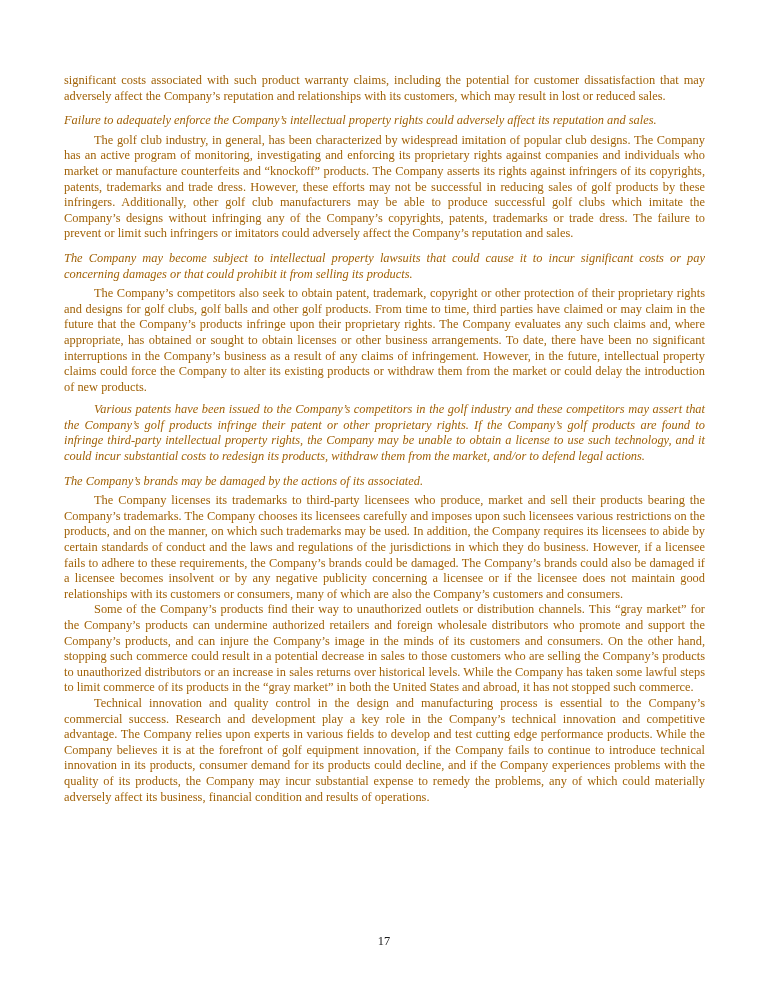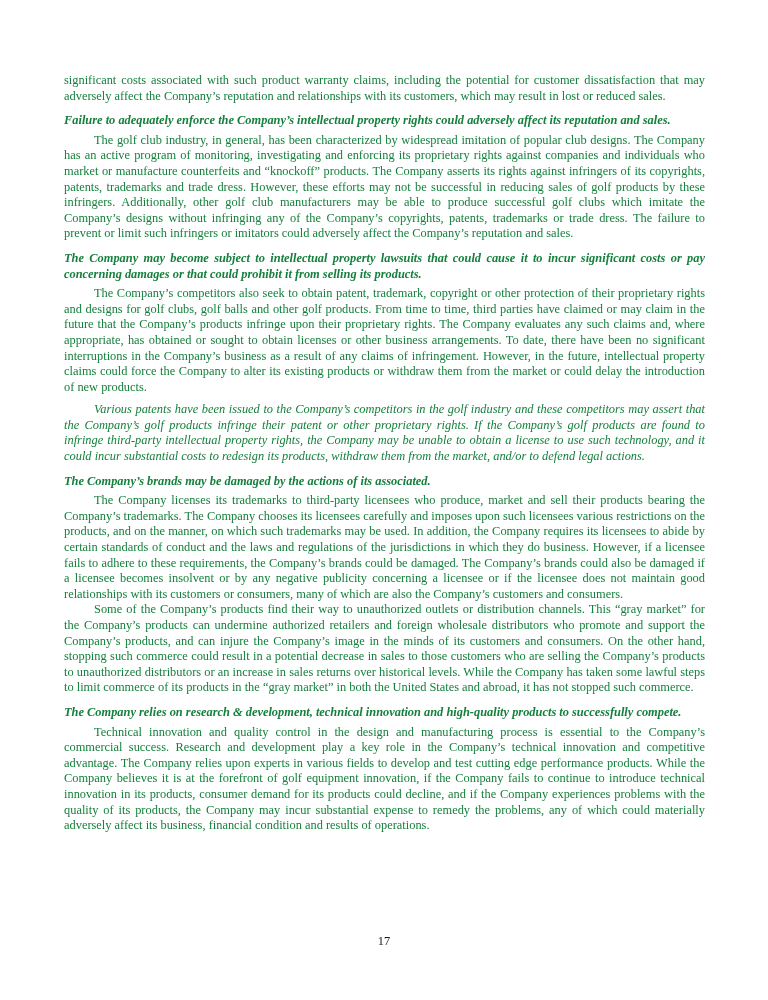--- a/index.html
+++ b/index.html
@@ -5,28 +5,28 @@
   html, body { margin: 0; padding: 0; background: #ffffff; }
   body { width: 768px; height: 1000px; position: relative; overflow: hidden; }
   .page {
     position: absolute;
     left: 64px;
     top: 73px;
     width: 641px;
     font-family: "Liberation Serif", serif;
     font-size: 12.4px;
     line-height: 15.6px;
-    color: #15803d;
+    color: #a16207;
     text-align: justify;
   }
   .page p { margin: 0; }
   .para { text-indent: 30px; }
   .para.noindent { text-indent: 0; }
   .heading {
-    font-weight: bold;
+    font-weight: normal;
     font-style: italic;
     margin-top: 9px !important;
     margin-bottom: 4px !important;
     text-align: justify;
   }
   .gap { margin-top: 7px !important; font-style: italic; }
   .page-number {
     position: absolute;
     left: 0; width: 768px;
     top: 934px;
@@ -47,17 +47,16 @@
 
   <p class="heading">The Company may become subject to intellectual property lawsuits that could cause it to incur significant costs or pay concerning damages or that could prohibit it from selling its products.</p>
   <p class="para">The Company’s competitors also seek to obtain patent, trademark, copyright or other protection of their proprietary rights and designs for golf clubs, golf balls and other golf products. From time to time, third parties have claimed or may claim in the future that the Company’s products infringe upon their proprietary rights. The Company evaluates any such claims and, where appropriate, has obtained or sought to obtain licenses or other business arrangements. To date, there have been no significant interruptions in the Company’s business as a result of any claims of infringement. However, in the future, intellectual property claims could force the Company to alter its existing products or withdraw them from the market or could delay the introduction of new products.</p>
   <p class="para gap">Various patents have been issued to the Company’s competitors in the golf industry and these competitors may assert that the Company’s golf products infringe their patent or other proprietary rights. If the Company’s golf products are found to infringe third-party intellectual property rights, the Company may be unable to obtain a license to use such technology, and it could incur substantial costs to redesign its products, withdraw them from the market, and/or to defend legal actions.</p>
 
   <p class="heading">The Company’s brands may be damaged by the actions of its associated.</p>
   <p class="para">The Company licenses its trademarks to third-party licensees who produce, market and sell their products bearing the Company’s trademarks. The Company chooses its licensees carefully and imposes upon such licensees various restrictions on the products, and on the manner, on which such trademarks may be used. In addition, the Company requires its licensees to abide by certain standards of conduct and the laws and regulations of the jurisdictions in which they do business. However, if a licensee fails to adhere to these requirements, the Company’s brands could be damaged. The Company’s brands could also be damaged if a licensee becomes insolvent or by any negative publicity concerning a licensee or if the licensee does not maintain good relationships with its customers or consumers, many of which are also the Company’s customers and consumers.</p>
 
   <p class="para">Some of the Company’s products find their way to unauthorized outlets or distribution channels. This “gray market” for the Company’s products can undermine authorized retailers and foreign wholesale distributors who promote and support the Company’s products, and can injure the Company’s image in the minds of its customers and consumers. On the other hand, stopping such commerce could result in a potential decrease in sales to those customers who are selling the Company’s products to unauthorized distributors or an increase in sales returns over historical levels. While the Company has taken some lawful steps to limit commerce of its products in the “gray market” in both the United States and abroad, it has not stopped such commerce.</p>
 
-  <p class="heading">The Company relies on research &amp; development, technical innovation and high-quality products to successfully compete.</p>
   <p class="para">Technical innovation and quality control in the design and manufacturing process is essential to the Company’s commercial success.  Research and development play a key role in the Company’s technical innovation and competitive advantage. The Company relies upon experts in various fields to develop and test cutting edge performance products. While the Company believes it is at the forefront of golf equipment innovation, if the Company fails to continue to introduce technical innovation in its products, consumer demand for its products could decline, and if the Company experiences problems with the quality of its products, the Company may incur substantial expense to remedy the problems, any of which could materially adversely affect its business, financial condition and results of operations.</p>
 </div>
 
 <div class="page-number">17</div>
 
 </body></html>

